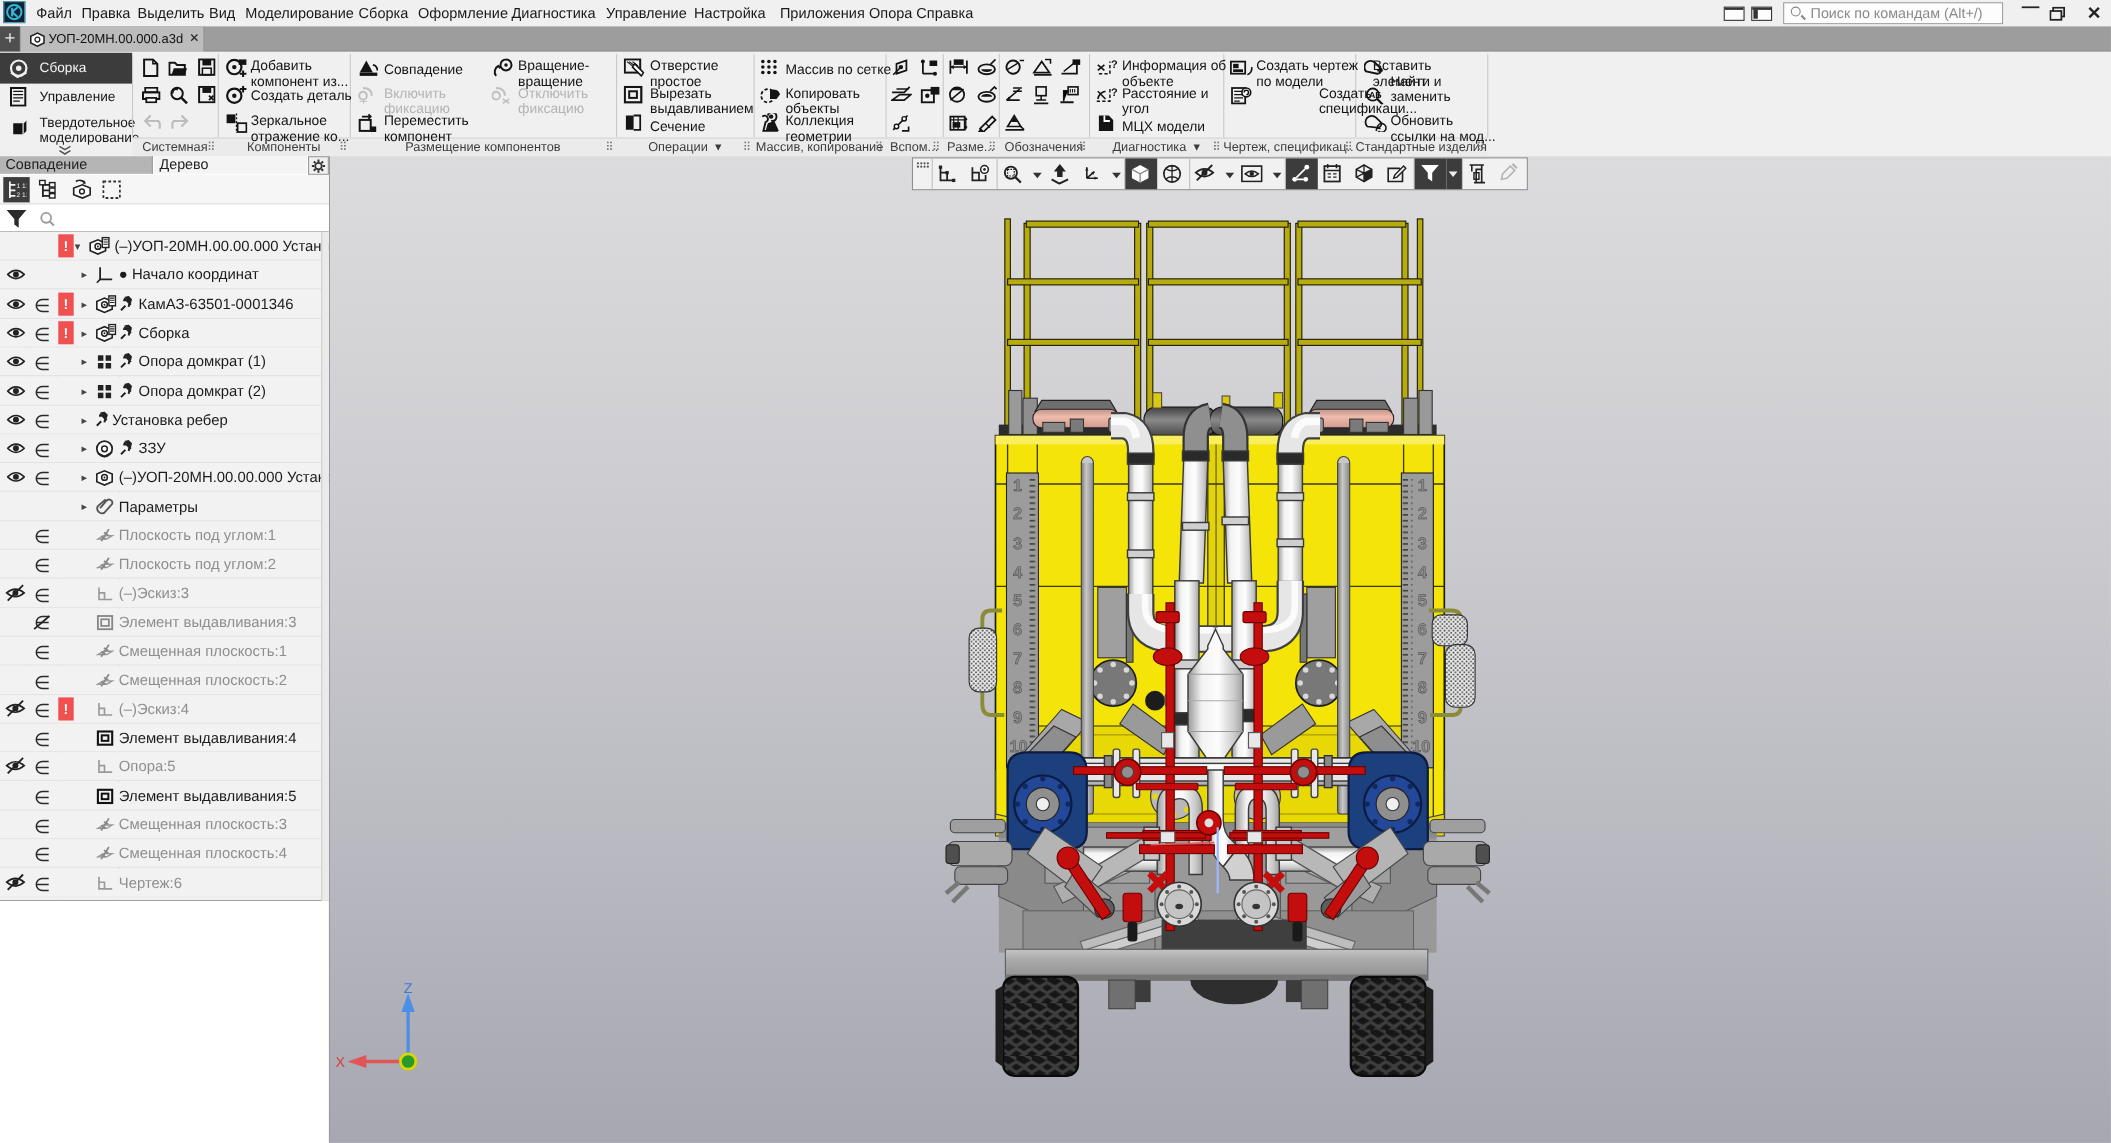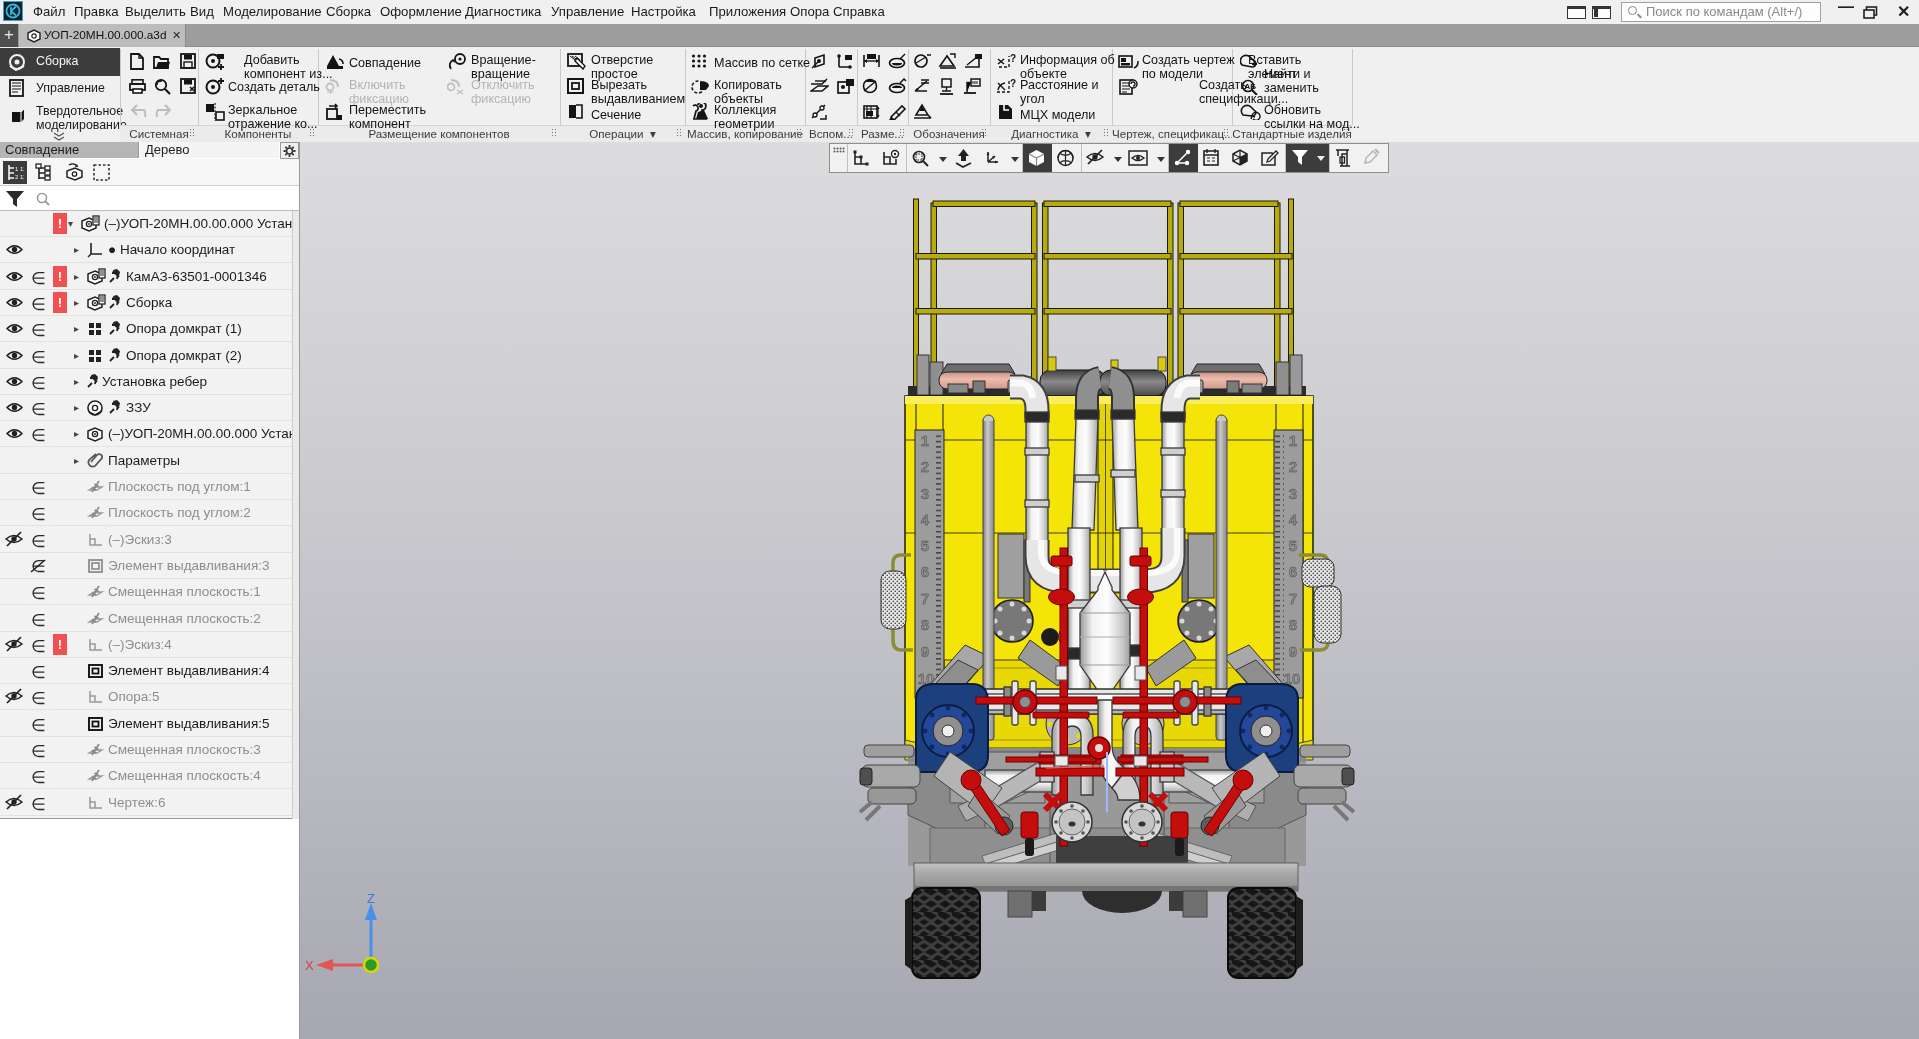--- a/index.html
+++ b/index.html
@@ -209,21 +209,21 @@
   <svg class="ic" style="left:155px;top:56px" width="18" height="16" viewBox="0 0 18 16">
       <path d="M10,2 L15,7 L10,12 M15,7 L3,7 Q1,9 2,14" fill="none" stroke="#bdbdbd" stroke-width="2"></path>
     </svg>
 
   <svg class="ic" style="left:205px;top:6px" width="20" height="17" viewBox="0 0 20 17">
       <circle cx="8" cy="8" r="6.5" fill="none" stroke="#141414" stroke-width="2"></circle>
       <circle cx="8" cy="8" r="2" fill="#141414"></circle>
       <rect x="12" y="1" width="7" height="5" fill="#141414"></rect>
       <path d="M13,14 l6,0 m-3,-3 l0,6" stroke="#141414" stroke-width="1.8"></path>
     </svg>
-  <div class="lbl2" style="left:244px;top:7px">Добавить<br>компонент из...</div>
+  <div class="lbl2" style="left:228px;top:7px">Добавить<br>компонент из...</div>
   <svg class="ic" style="left:205px;top:31px" width="20" height="17" viewBox="0 0 20 17">
       <circle cx="8" cy="9" r="6.5" fill="none" stroke="#141414" stroke-width="2"></circle>
       <circle cx="8" cy="9" r="2" fill="#141414"></circle>
       <path d="M13,3 l6,0 m-3,-3 l0,6" stroke="#141414" stroke-width="1.8"></path>
     </svg>
   <div class="lbl2" style="left:228px;top:34px">Создать деталь</div>
   <svg class="ic" style="left:205px;top:56px" width="20" height="18" viewBox="0 0 20 18">
       <rect x="1" y="1" width="8" height="8" fill="#141414"></rect>
       <rect x="11" y="9" width="8" height="8" fill="none" stroke="#141414" stroke-width="1.6"></rect>
       <path d="M10,0 L10,18" stroke="#141414" stroke-width="1.2" stroke-dasharray="2,1.5"></path>

